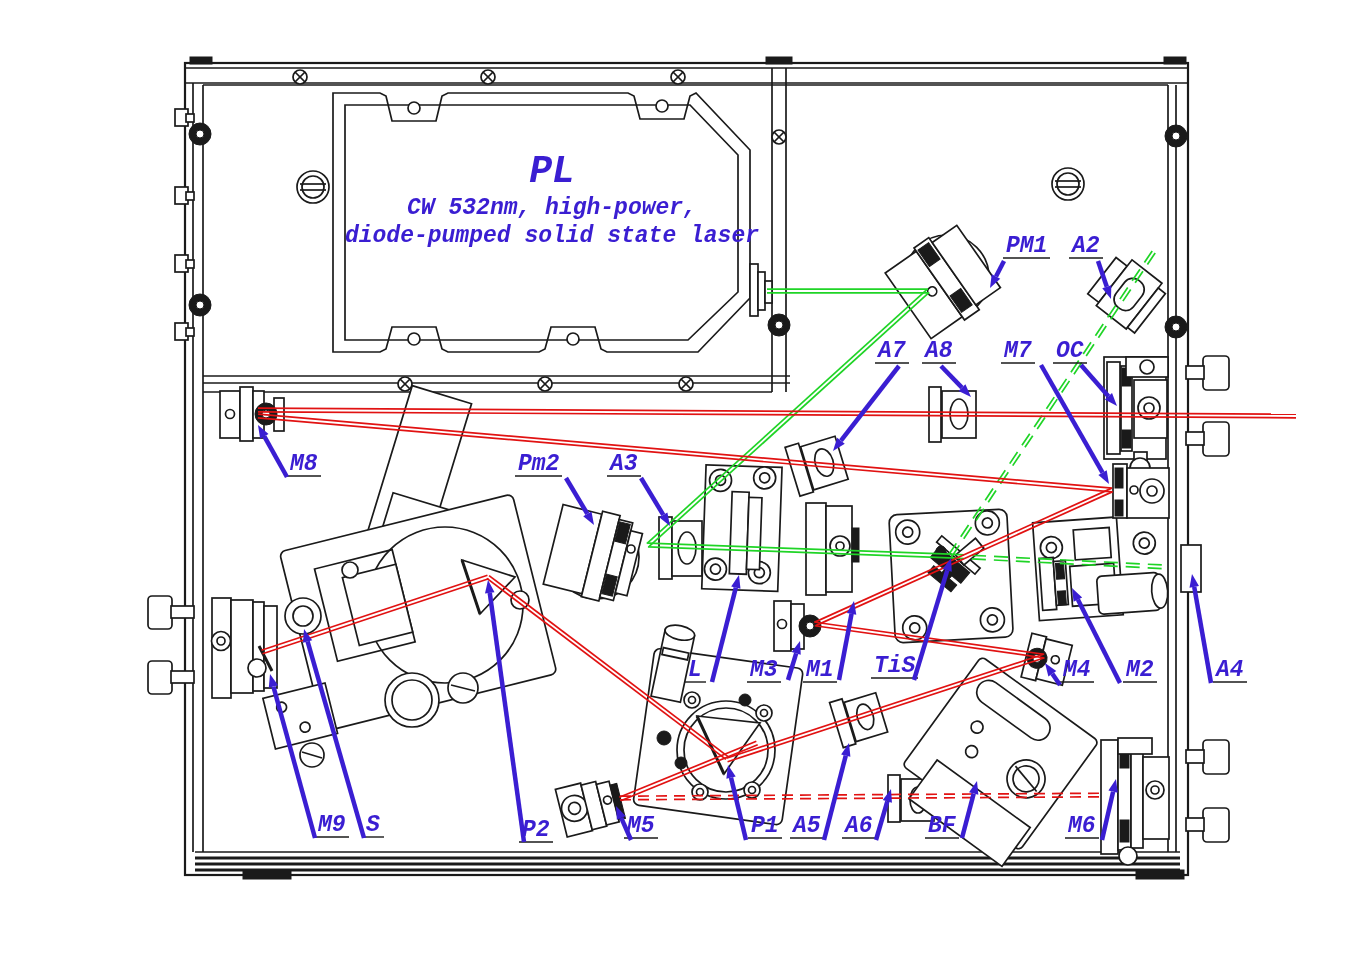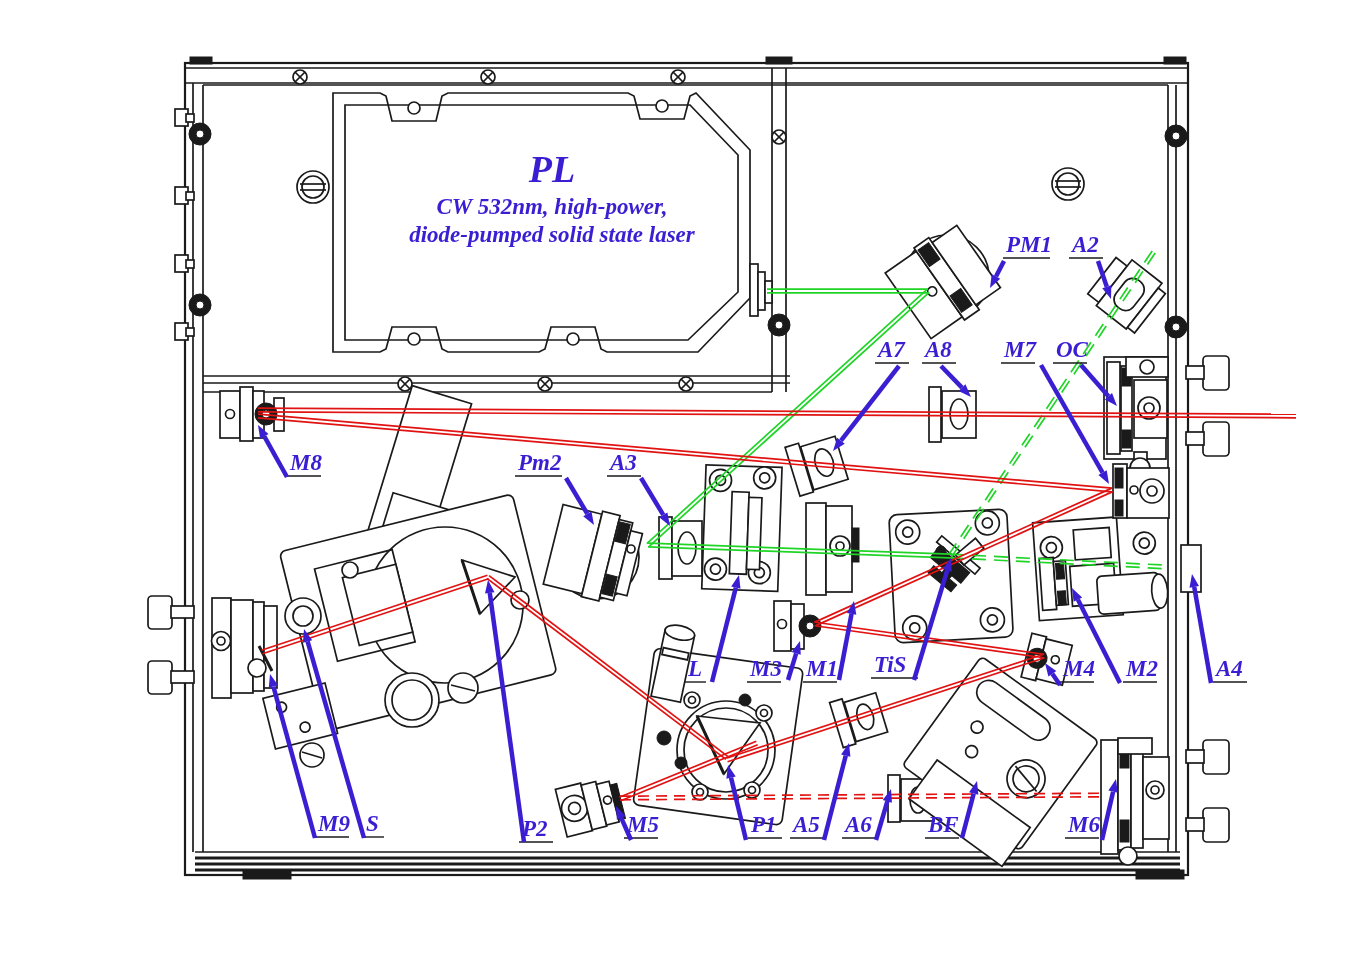--- a/index.html
+++ b/index.html
@@ -1,17 +1,17 @@
 <!DOCTYPE html>
 <html><head>
 <meta charset="utf-8">
 <style>
   html,body{margin:0;padding:0;background:#ffffff;}
   #stage{position:relative;width:1351px;height:953px;background:#fff;overflow:hidden;
-         font-family:Liberation Serif, serif;}
+         font-family:Liberation Mono, monospace;}
   svg{position:absolute;left:0;top:0;}
   
   .k{stroke:#1a1a1a;fill:none;stroke-width:1.7;}
   .f{stroke:#1a1a1a;fill:#ffffff;stroke-width:1.7;}
   .f2{stroke:#1a1a1a;fill:#ffffff;stroke-width:2.2;}
   .d{stroke:#1a1a1a;fill:#1a1a1a;stroke-width:1;}
   .thick{stroke:#1a1a1a;stroke-width:3;fill:none;}
   text.lbl{font-style:italic;font-weight:bold;}
 </style>
 </head>

